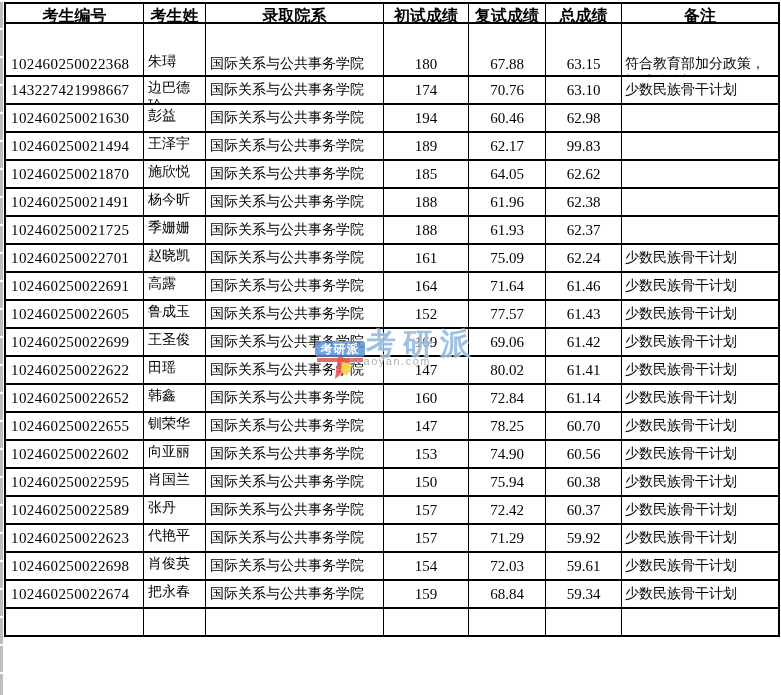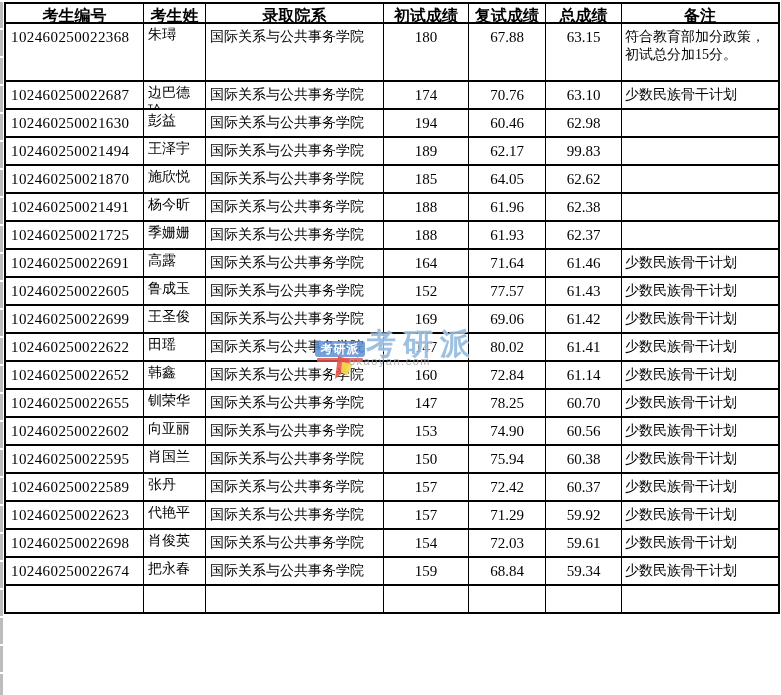--- a/index.html
+++ b/index.html
@@ -29,21 +29,21 @@
   th, td {
     box-sizing: border-box;
     border-right: 1px solid #000;
     border-bottom: 2px solid #000;
     vertical-align: top;
     padding: 0;
     background: transparent;
   }
   .clip { overflow: hidden; height: 26px; line-height: 18px; }
   thead .clip { height: 18px; line-height: 19px; padding-top: 2px; text-align: center; }
-  tbody tr.tall .clip { height: 56px; }
+  tbody tr.tall .clip { height: 24px; margin-top: 27px; }
 
   th { font-size: 16px; font-weight: bold; color: #000; }
   td { font-size: 14px; color: #000; }
 
   .c-id .clip     { padding: 4px 2px 0 5px; font-size: 15px; letter-spacing: 0.4px; }
   .c-name .clip   { padding: 2px 12px 0 4px; }
   .c-dept .clip   { padding: 4px 2px 0 4px; }
   .c-score .clip  { padding: 4px 0 0 0; text-align: center; font-size: 15px; }
   .c-remark .clip { padding: 4px 2px 0 3px; }
 
@@ -136,21 +136,21 @@
           </td>
           <td class="c-score">
             <div class="clip">63.15</div>
           </td>
           <td class="c-remark">
             <div class="clip">符合教育部加分政策，初试总分加15分。</div>
           </td>
         </tr>
         <tr>
           <td class="c-id">
-            <div class="clip">102460250022687</div>
+            <div class="clip">143227421998667</div>
           </td>
           <td class="c-name">
             <div class="clip">边巴德珍</div>
           </td>
           <td class="c-dept">
             <div class="clip">国际关系与公共事务学院</div>
           </td>
           <td class="c-score">
             <div class="clip">174</div>
           </td>
@@ -270,20 +270,43 @@
             <div class="clip">188</div>
           </td>
           <td class="c-score">
             <div class="clip">61.93</div>
           </td>
           <td class="c-score">
             <div class="clip">62.37</div>
           </td>
           <td class="c-remark">
             <div class="clip"></div>
+          </td>
+        </tr>
+        <tr>
+          <td class="c-id">
+            <div class="clip">102460250022701</div>
+          </td>
+          <td class="c-name">
+            <div class="clip">赵晓凯</div>
+          </td>
+          <td class="c-dept">
+            <div class="clip">国际关系与公共事务学院</div>
+          </td>
+          <td class="c-score">
+            <div class="clip">161</div>
+          </td>
+          <td class="c-score">
+            <div class="clip">75.09</div>
+          </td>
+          <td class="c-score">
+            <div class="clip">62.24</div>
+          </td>
+          <td class="c-remark">
+            <div class="clip">少数民族骨干计划</div>
           </td>
         </tr>
         <tr>
           <td class="c-id">
             <div class="clip">102460250022691</div>
           </td>
           <td class="c-name">
             <div class="clip">高露</div>
           </td>
           <td class="c-dept">

